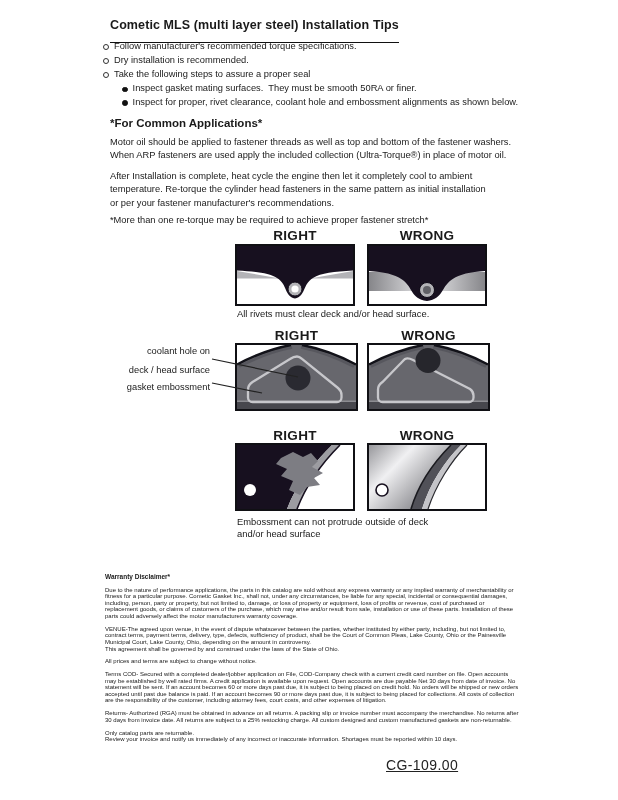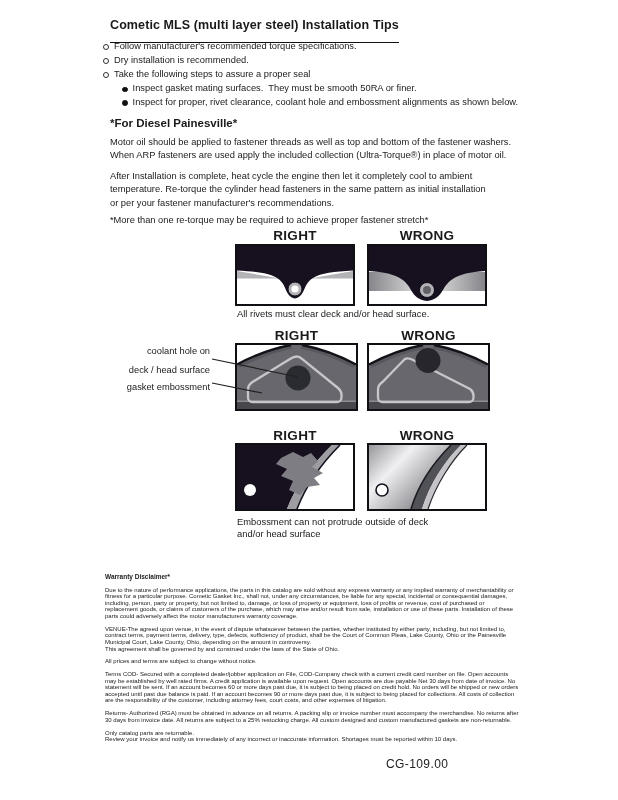--- a/index.html
+++ b/index.html
@@ -22,21 +22,21 @@
   .h2{font-size:11.5px;font-weight:bold;}
   .rw{font-size:13.5px;font-weight:700;letter-spacing:.3px;text-align:center;width:120px;}
   .rw2{width:123px;}
   .caption{font-size:9.4px;white-space:pre-line;line-height:11.5px;}
   .annot{font-size:9.3px;line-height:19px;text-align:right;white-space:pre-line;}
   .dbox{position:absolute;border:2px solid #101014;background:#fff;}
   .dbox svg{display:block;}
   .legal{width:414px;font-size:6px;line-height:6.6px;}
   .legal-h{font-size:6.5px;font-weight:bold;margin:0 0 6px 0;}
   .legal p{margin:0 0 6.2px 0;white-space:pre-line;}
-  .code{font-size:12px;letter-spacing:.4px;color:#222;}
+  .code{font-size:14px;letter-spacing:.4px;color:#222;text-decoration:underline;}
   svg{overflow:visible}
 </style>
 </head>
 <body>
 
 <div class="page">
 
   <div class="abs title" style="left:110px;top:18px;">Cometic MLS (multi layer steel) Installation Tips</div>
 
   <div class="abs bullets" style="left:103px;top:40px;width:470px;">
@@ -55,21 +55,21 @@
     <div class="b-row sub">
         <i class="marker"></i>
         <span>Inspect gasket mating surfaces.  They must be smooth 50RA or finer.</span>
       </div>
     <div class="b-row sub">
         <i class="marker"></i>
         <span>Inspect for proper, rivet clearance, coolant hole and embossment alignments as shown below.</span>
       </div>
   </div>
 
-  <div class="abs h2" style="left:110px;top:117px;">*For Diesel Painesville*</div>
+  <div class="abs h2" style="left:110px;top:117px;">*For Common Applications*</div>
   <div class="abs body-txt" style="left:110px;top:136px;width:470px;">Motor oil should be applied to fastener threads as well as top and bottom of the fastener washers.
 When ARP fasteners are used apply the included collection (Ultra-Torque®) in place of motor oil.</div>
   <div class="abs body-txt" style="left:110px;top:170px;width:470px;">After Installation is complete, heat cycle the engine then let it completely cool to ambient
 temperature. Re-torque the cylinder head fasteners in the same pattern as initial installation
 or per your fastener manufacturer's recommendations.</div>
   <div class="abs body-txt" style="left:110px;top:214px;width:470px;">*More than one re-torque may be required to achieve proper fastener stretch*</div>
 
   <div class="abs rw" style="left:235px;top:228px;">RIGHT</div>
   <div class="abs rw" style="left:367px;top:228px;">WRONG</div>
 

